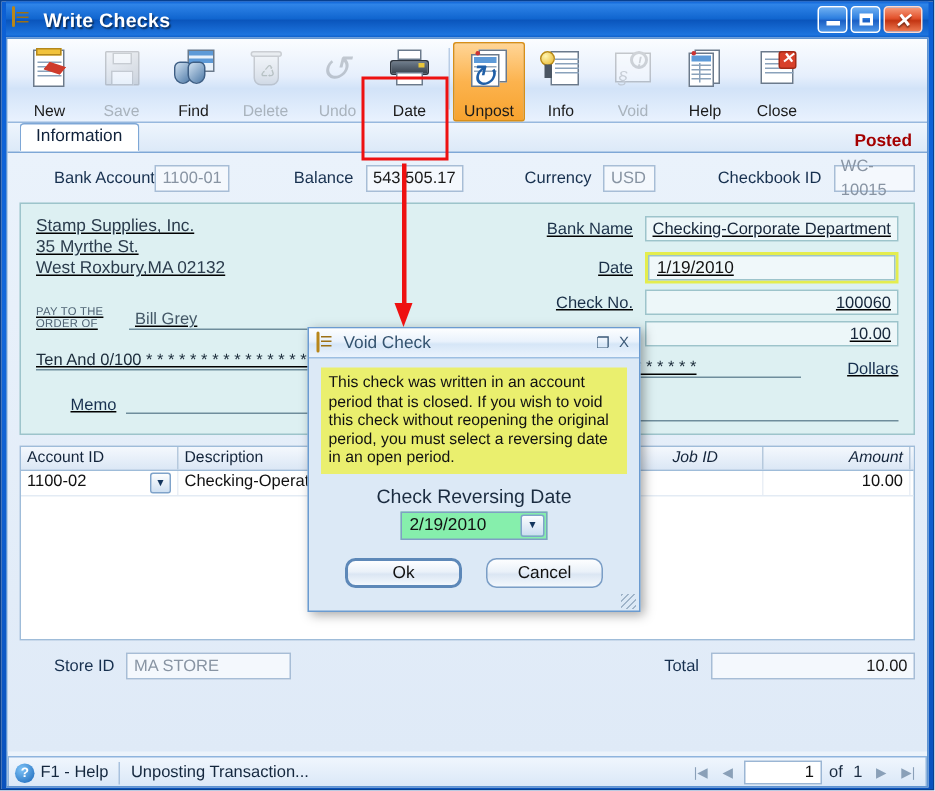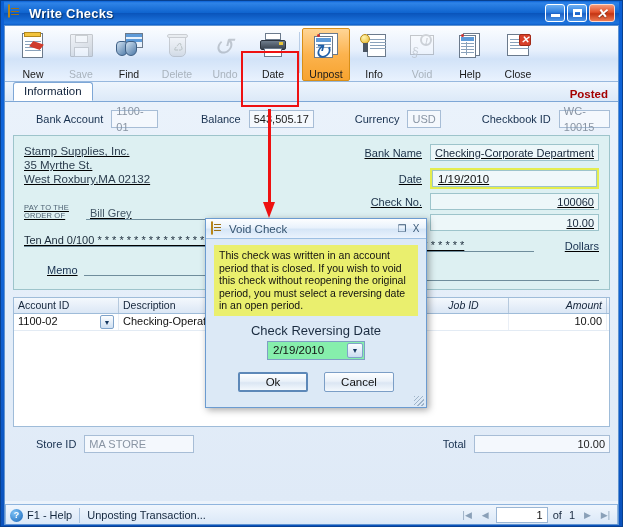--- a/index.html
+++ b/index.html
@@ -249,23 +249,23 @@
     position: relative; cursor: pointer;
   }
   #vd-select .sel-arrow {
     position: absolute; right: 1px; top: 1px; width: 16px; height: 15px;
     background: linear-gradient(to bottom,#fbfdff,#cbddf1);
     border: 1px solid #7fa3ca; border-radius: 2px;
     display: flex; align-items: center; justify-content: center; font-size: 7px; color: #14365e;
   }
   #vd-buttons { display: flex; justify-content: center; gap: 16px; }
   .dlg-btn {
-    width: 70px; height: 20px; font-size: 11.5px; color: #111;
+    width: 78px; height: 20px; font-size: 11.5px; color: #111;
     background: linear-gradient(to bottom,#fdfeff 0%,#eaf1f9 45%,#dbe6f3 55%,#f3f8fd 100%);
-    border: 1px solid #7b9ec6; border-radius: 2px;
+    border: 1px solid #7b9ec6; border-radius: 7px;
     display: flex; align-items: center; justify-content: center; cursor: pointer;
   }
   .dlg-btn.default { border: 2px solid #5d88b8; }
   #vd-grip { position: absolute; right: 2px; bottom: 1px; width: 10px; height: 10px;
     background: repeating-linear-gradient(135deg,#9fb4c9 0 1px, transparent 1px 3px); }
 
   
   #annot-box {
     position: absolute; left: 236px; top: 25px; width: 58px; height: 56px;
     border: 2px solid #ee1111; z-index: 60; pointer-events: none;
@@ -417,21 +417,21 @@
 
     <div id="tabstrip">
       <div id="tab-information">Information</div>
       <div id="posted-label">Posted</div>
     </div>
 
     <div id="form-body">
 
       <div class="row-top">
         <span class="fld-label">Bank Account</span>
-        <span class="txtbox readonly" style="width:92px;margin-left:8px;">1100-01</span>
+        <span class="txtbox readonly" style="width:92px;margin-left:0;">1100-01</span>
 
         <span class="fld-label" style="margin-left:20px;">Balance</span>
         <span class="txtbox readonly right" style="width:92px;margin-left:8px;">543,505.17</span>
 
         <span class="fld-label" style="margin-left:18px;">Currency</span>
         <span class="txtbox readonly" style="width:62px;margin-left:8px;">USD</span>
 
         <span class="fld-label" style="margin-left:18px;">Checkbook ID</span>
         <span class="txtbox readonly" style="width:102px;margin-left:8px;">WC-10015</span>
       </div>

